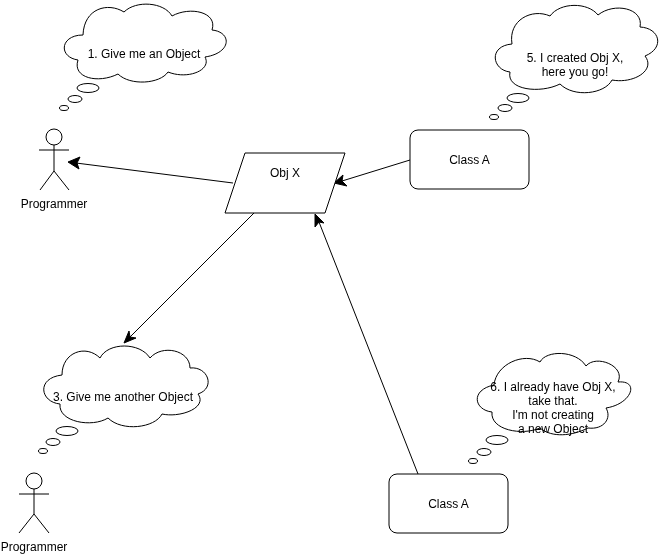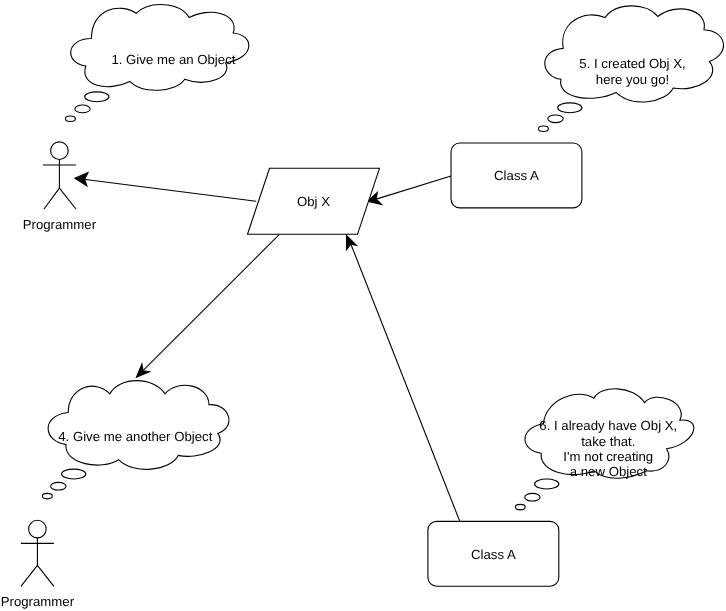--- a/index.html
+++ b/index.html
@@ -77,23 +77,23 @@
   <g>
     <path class="stroke" d="M 494 385 C 470 390 474 410 492 412 C 490 430 522 436 540 428 C 552 438 572 436 588 428 C 604 430 612 418 606 408 C 632 404 640 380 618 382 C 626 366 596 354 586 366 C 576 350 546 350 540 362 C 524 352 496 364 494 385 Z"></path>
     <ellipse class="stroke" cx="497" cy="440" rx="11" ry="4.5"></ellipse>
     <ellipse class="stroke" cx="484" cy="452" rx="7" ry="3.5"></ellipse>
     <ellipse class="stroke" cx="473" cy="461" rx="4.5" ry="2.5"></ellipse>
   </g>
 </svg>
 
 <div class="label" style="left:14px; top:197px; width:80px;">Programmer</div>
 <div class="label" style="left:-6px; top:540px; width:80px;">Programmer</div>
-<div class="label" style="left:245px; top:176px; width:80px;">Obj X</div>
+<div class="label" style="left:245px; top:166px; width:80px;">Obj X</div>
 <div class="label" style="left:410px; top:153px; width:119px;">Class A</div>
 <div class="label" style="left:389px; top:497px; width:119px;">Class A</div>
-<div class="label" style="left:74px; top:47px; width:140px;text-align:right;">1. Give me an Object</div>
+<div class="label" style="left:74px; top:47px; width:140px;">1. Give me an Object</div>
 <div class="label" style="left:500px; top:51px; width:150px;">5. I created Obj X,
 here you go!</div>
-<div class="label" style="left:48px; top:390px; width:150px;">4. Give me another Object</div>
+<div class="label" style="left:48px; top:390px; width:150px;">3. Give me another Object</div>
 <div class="label" style="left:478px; top:380px; width:150px;">6. I already have Obj X,
 take that.
 I'm not creating
 a new Object</div>
 
 </body></html>

